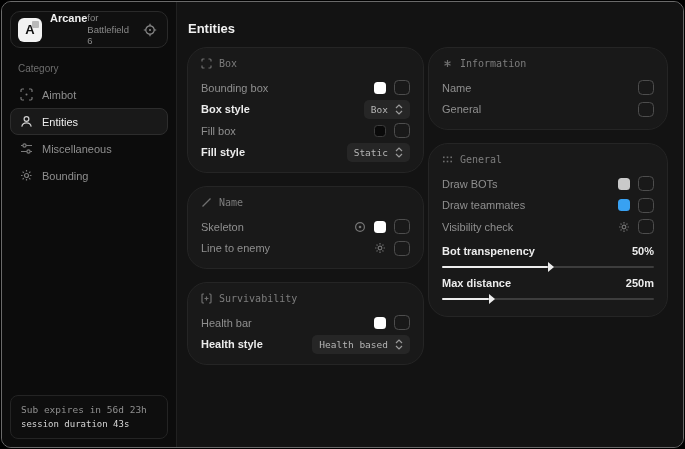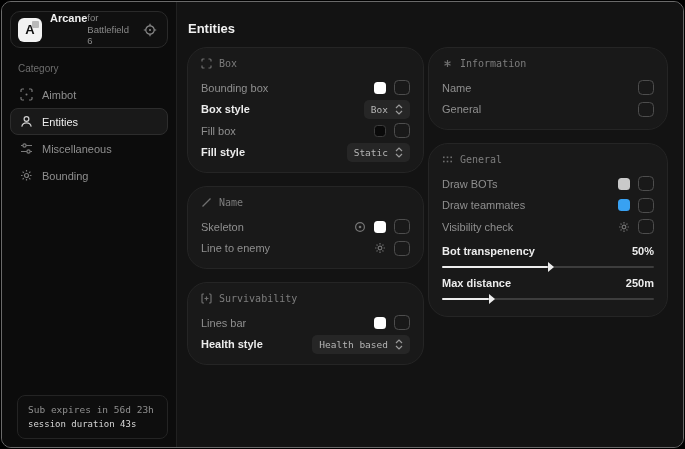--- a/index.html
+++ b/index.html
@@ -29,21 +29,21 @@
   .nav { display:flex; flex-direction:column; }
   .nav-item {
     display:flex; align-items:center; gap:9px; height:27px; margin:0 8px;
     padding:0 9px; border-radius:8px; border:1px solid transparent;
     color:#8f8f8f; font-size:11px; cursor:pointer;
   }
   .nav-item .ni-ico { display:flex; color:#7a7a7a; }
   .nav-item.sel { background:#191919; border-color:#2d2d2d; color:#ededed; }
   .nav-item.sel .ni-ico { color:#d0d0d0; }
   .side-footer {
-    margin:auto 8px 8px 15px; background:#0e0e0e; border:1px solid #242424;
+    margin:auto 8px 8px 8px; background:#0e0e0e; border:1px solid #242424;
     border-radius:8px; padding:7px 10px; line-height:1.5;
   }
   .sf1 { font-family:"DejaVu Sans Mono", monospace; font-size:9.5px; color:#8f8f8f; }
   .sf2 { font-family:"DejaVu Sans Mono", monospace; font-size:9px; color:#d8d8d8; font-weight:normal; }
   
   .main { position:relative; flex:1; background:#131313; }
   .page-title { position:absolute; top:19px; left:11px; font-size:13px; font-weight:bold; color:#f0f0f0; }
   .col { position:absolute; top:45px; display:flex; flex-direction:column; gap:13px; }
   .col-l { left:10px;  width:237px; }
   .col-r { left:251px; width:240px; }
@@ -235,21 +235,21 @@
       <div class="card">
         <div class="sec-head">
           <span class="sh-ico">
             <svg width="11" height="11" viewBox="0 0 11 11" fill="none" stroke="currentColor" stroke-width="1.2">
               <path d="M3 1H2Q1 1 1 2v7q0 1 1 1h1M8 1h1q1 0 1 1v7q0 1-1 1H8M5.5 3.5v4M3.5 5.5h4"></path>
             </svg>
           </span>
           <span>Survivability</span>
         </div>
         <div class="row">
-          <span class="lbl">Lines bar</span>
+          <span class="lbl">Health bar</span>
           <span class="ctrls">
             <span class="swatch" style="background: rgb(255, 255, 255);"></span>
             <span class="checkbox"></span>
           </span>
         </div>
         <div class="row">
           <span class="lbl bold">Health style</span>
           <span class="dropdown">
             <span class="dd-val">Health based</span>
             <span class="dd-ico">

